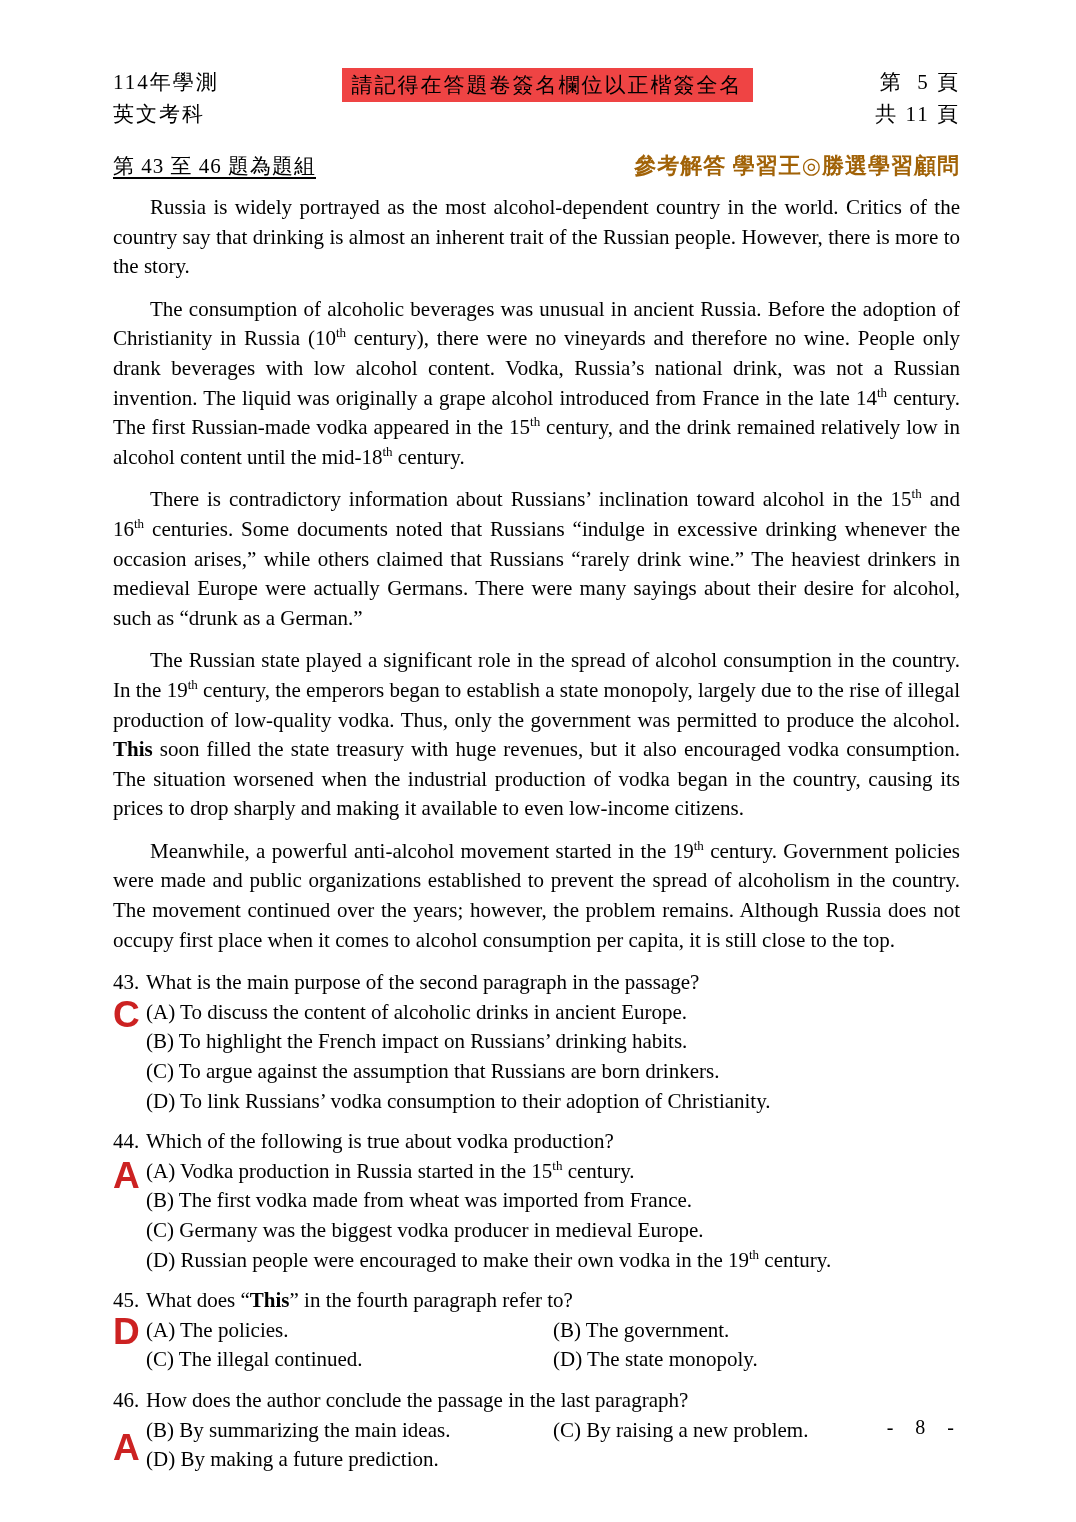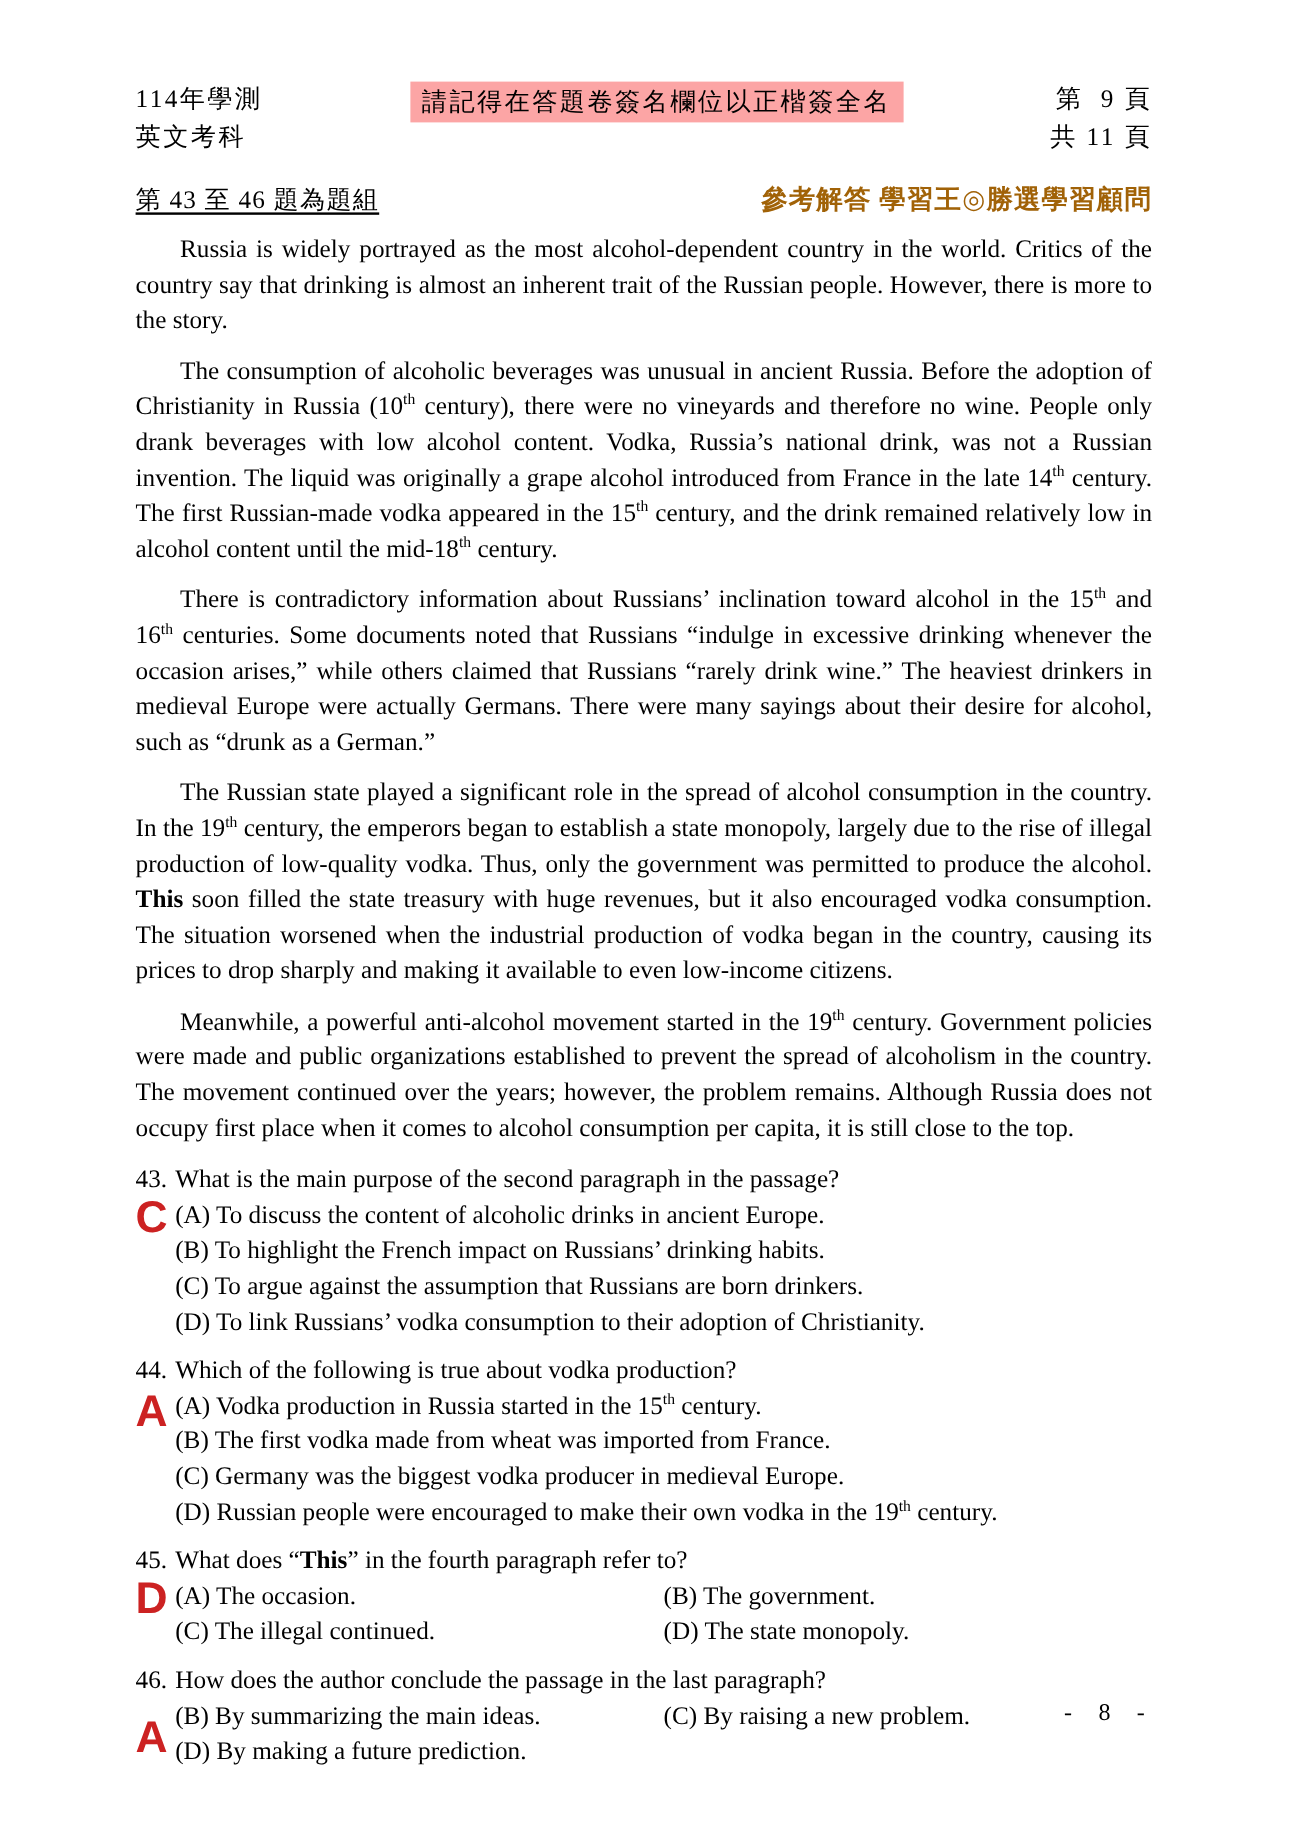--- a/index.html
+++ b/index.html
@@ -8,21 +8,21 @@
     width:1076px; height:1522px; position:relative;
     font-family:"Liberation Serif","DejaVu Serif",serif;
     color:#000;
   }
   .page { position:absolute; inset:0; padding:66px 116px 0 113px;border-radius:27px; }
 
   
   .header { display:flex; justify-content:space-between; align-items:flex-start; }
   .header-left div { font-size:21px; line-height:32px; letter-spacing:2px; white-space:pre; }
   .notice {
-    background:#fca5a5; font-size:21px; line-height:26px;
+    background:#ef4444; font-size:21px; line-height:26px;
     padding:4px 10px; letter-spacing:2px; margin-top:2px; white-space:pre;
   }
   .header-right { text-align:right; }
   .header-right div { font-size:21px; line-height:32px; letter-spacing:2px; white-space:pre; }
 
   
   .section-row { display:flex; justify-content:space-between; align-items:baseline; margin-top:21px; }
   .group-title {
     font-size:21px; letter-spacing:1px; white-space:pre;
     text-decoration:underline; text-underline-offset:4px;
@@ -69,21 +69,21 @@
 
 <div class="page">
 
   <div class="header">
     <div class="header-left">
       <div>114年學測</div>
       <div>英文考科</div>
     </div>
     <div class="notice">請記得在答題卷簽名欄位以正楷簽全名</div>
     <div class="header-right">
-      <div>第  9 頁</div>
+      <div>第  5 頁</div>
       <div>共 11 頁</div>
     </div>
   </div>
 
   <div class="section-row">
     <div class="group-title">第 43 至 46 題為題組</div>
     <div class="credit">參考解答 學習王◎勝選學習顧問</div>
   </div>
 
   <div class="passage">
@@ -124,21 +124,21 @@
       </div>
     </div>
 
     <div class="question q45">
       <div class="q-row">
         <span class="q-num">45.</span>
         <span class="q-stem">What does “<b>This</b>” in the fourth paragraph refer to?</span>
       </div>
       <div class="options two-col">
         <span class="answer-mark">D</span>
-        <div class="option">(A) The occasion.</div>
+        <div class="option">(A) The policies.</div>
         <div class="option">(B) The government.</div>
         <div class="option">(C) The illegal continued.</div>
         <div class="option">(D) The state monopoly.</div>
       </div>
     </div>
 
     <div class="question q46">
       <div class="q-row">
         <span class="q-num">46.</span>
         <span class="q-stem">How does the author conclude the passage in the last paragraph?</span>

